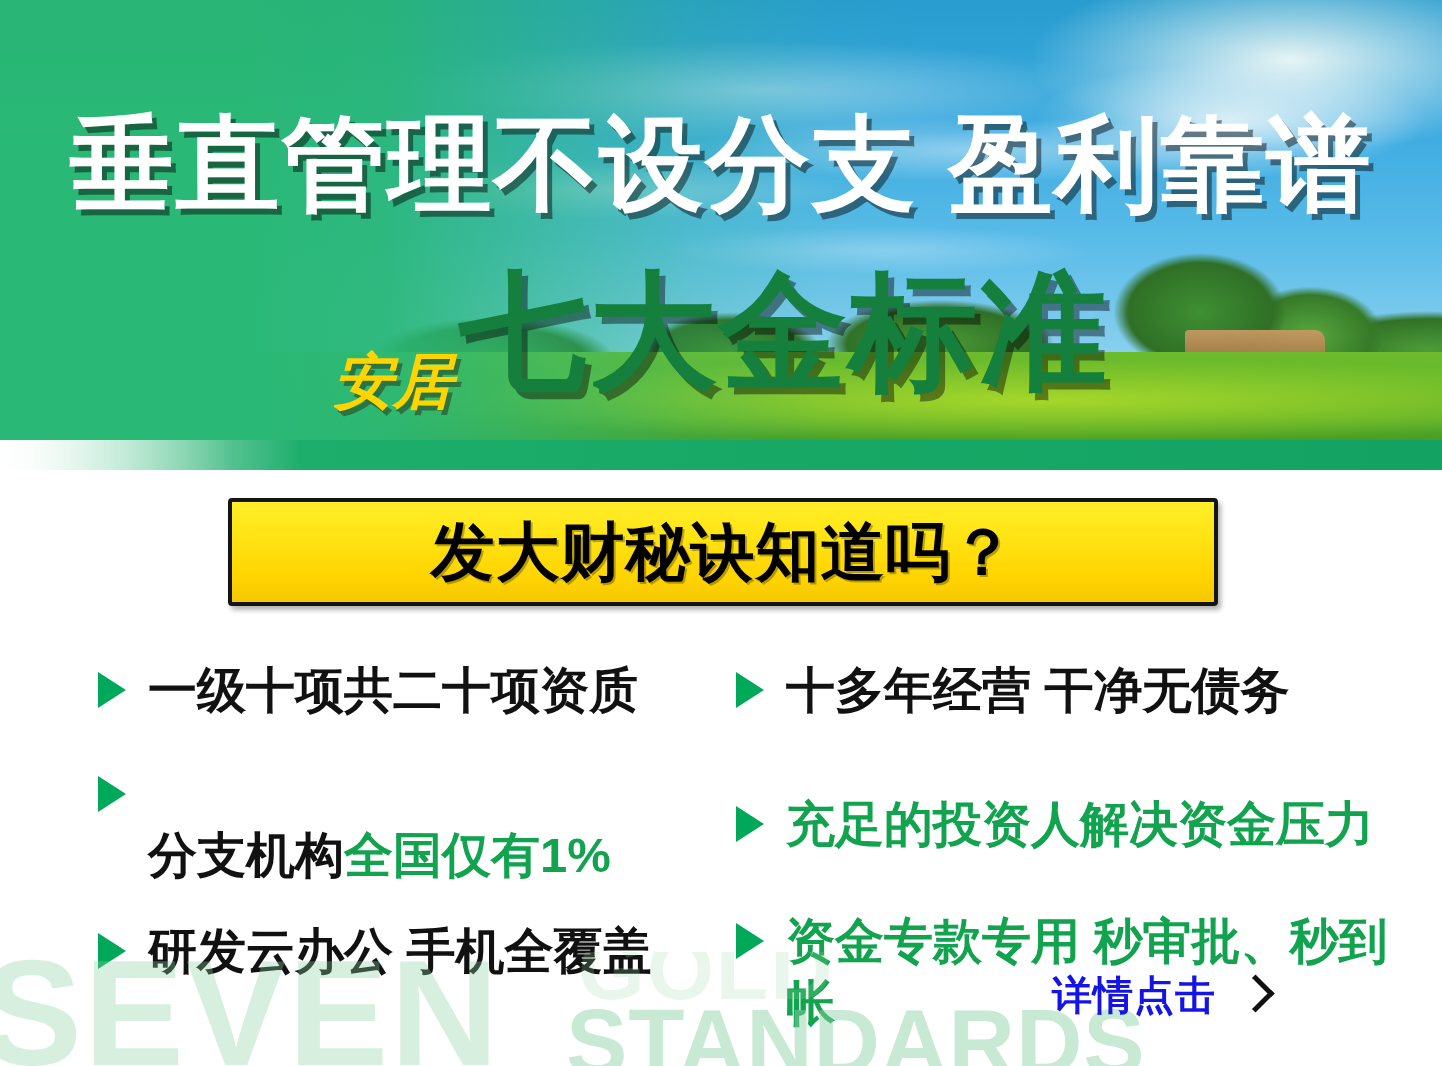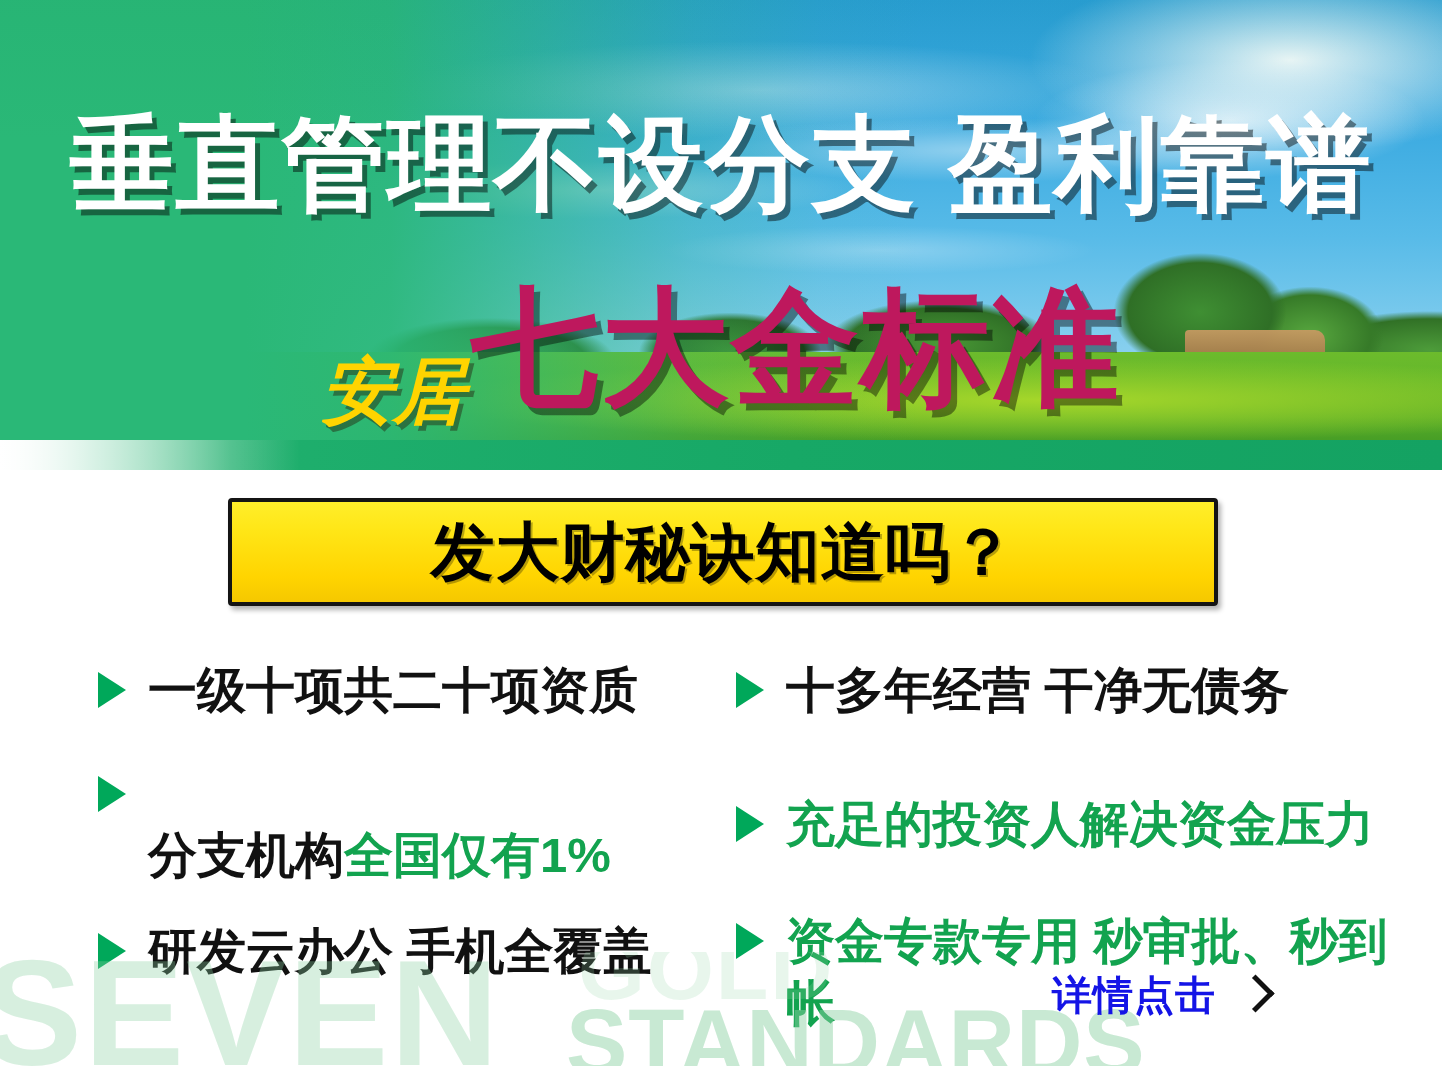--- a/index.html
+++ b/index.html
@@ -129,37 +129,36 @@
     width: 1442px;
     text-align: center;
     white-space: nowrap;
     line-height: 1;
   }
   .brand-word {
     display: inline-block;
     font-family: "Liberation Serif", "DejaVu Serif", serif;
     font-weight: bold;
     font-style: italic;
-    font-size: 72px;
+    font-size: 60px;
     color: #FFD400;
     text-shadow: 4px 5px 0 rgba(40,60,30,0.55);
     vertical-align: bottom;
     margin-right: 6px;
     transform: translateY(16px);
   }
   .headline-2-main {
     display: inline-block;
     font-family: "Liberation Sans", "DejaVu Sans", sans-serif;
     font-weight: bold;
     font-size: 128px;
-    color: #be185d;
+    color: #15803d;
     letter-spacing: 2px;
     text-shadow: 6px 7px 0 rgba(0,0,0,0.42);
     vertical-align: bottom;
-    margin-top: 16px;
   }
 
   
   .yellow-banner {
     position: absolute;
     left: 228px; top: 498px;
     width: 990px; height: 108px;
     border: 4px solid #141414;
     border-radius: 4px;
     background: linear-gradient(180deg, #ffee2a 0%, #ffe617 28%, #ffd400 75%, #f5c800 100%);

